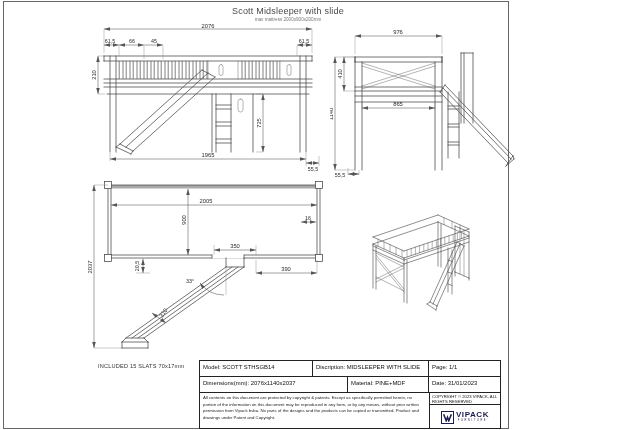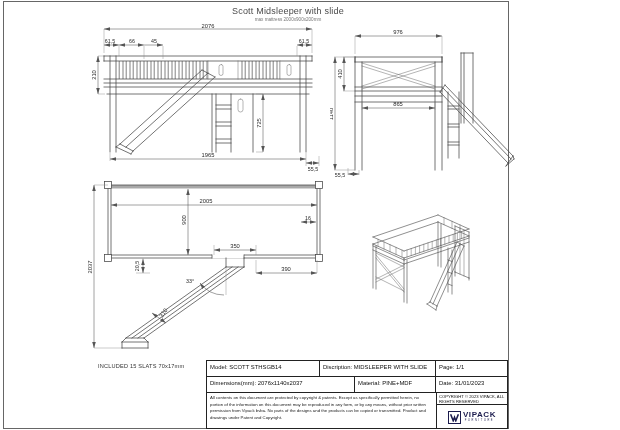--- a/index.html
+++ b/index.html
@@ -11,21 +11,21 @@
   .pagesub{position:absolute;left:70px;right:10px;top:17px;text-align:center;
            font-size:4.6px;color:#777;}
   .view{position:absolute;}
   .geo{stroke:#454545;stroke-width:.75;fill:none;stroke-linecap:square;}
   .geol{stroke:#6a6a6a;stroke-width:.5;fill:none;}
   .ext{stroke:#8a8a8a;stroke-width:.45;fill:none;}
   line.dim,path.dim{stroke:#555;stroke-width:.55;fill:none;}
   text.dtx{font-family:"Liberation Sans",sans-serif;font-size:5.8px;fill:#2b2b2b;text-anchor:middle;}
   text.dtx.sm{font-size:5.3px;}
   .slatnote{position:absolute;left:98px;top:363px;font-size:5.6px;color:#333;letter-spacing:.2px;}
-  .tblock{position:absolute;right:8px;bottom:1px;width:300px;background:#fff;border:1px solid #222;
+  .tblock{position:absolute;right:15px;bottom:1px;width:300px;background:#fff;border:1px solid #222;
           font-size:5.9px;color:#111;}
   .trow{display:flex;}
   .trow + .trow{border-top:1px solid #222;}
   .tcell{padding:3px 0 0 3px;height:15px;box-sizing:border-box;overflow:hidden;white-space:nowrap;}
   .tcell + .tcell{border-left:1px solid #222;}
   .tl{color:#111;}
   .tv{color:#111;}
   .trow3{height:35px;}
   .copycell{width:229px;padding:2px 3px;box-sizing:border-box;font-size:4.3px;line-height:1.55;
             color:#222;white-space:normal;height:35px;}

